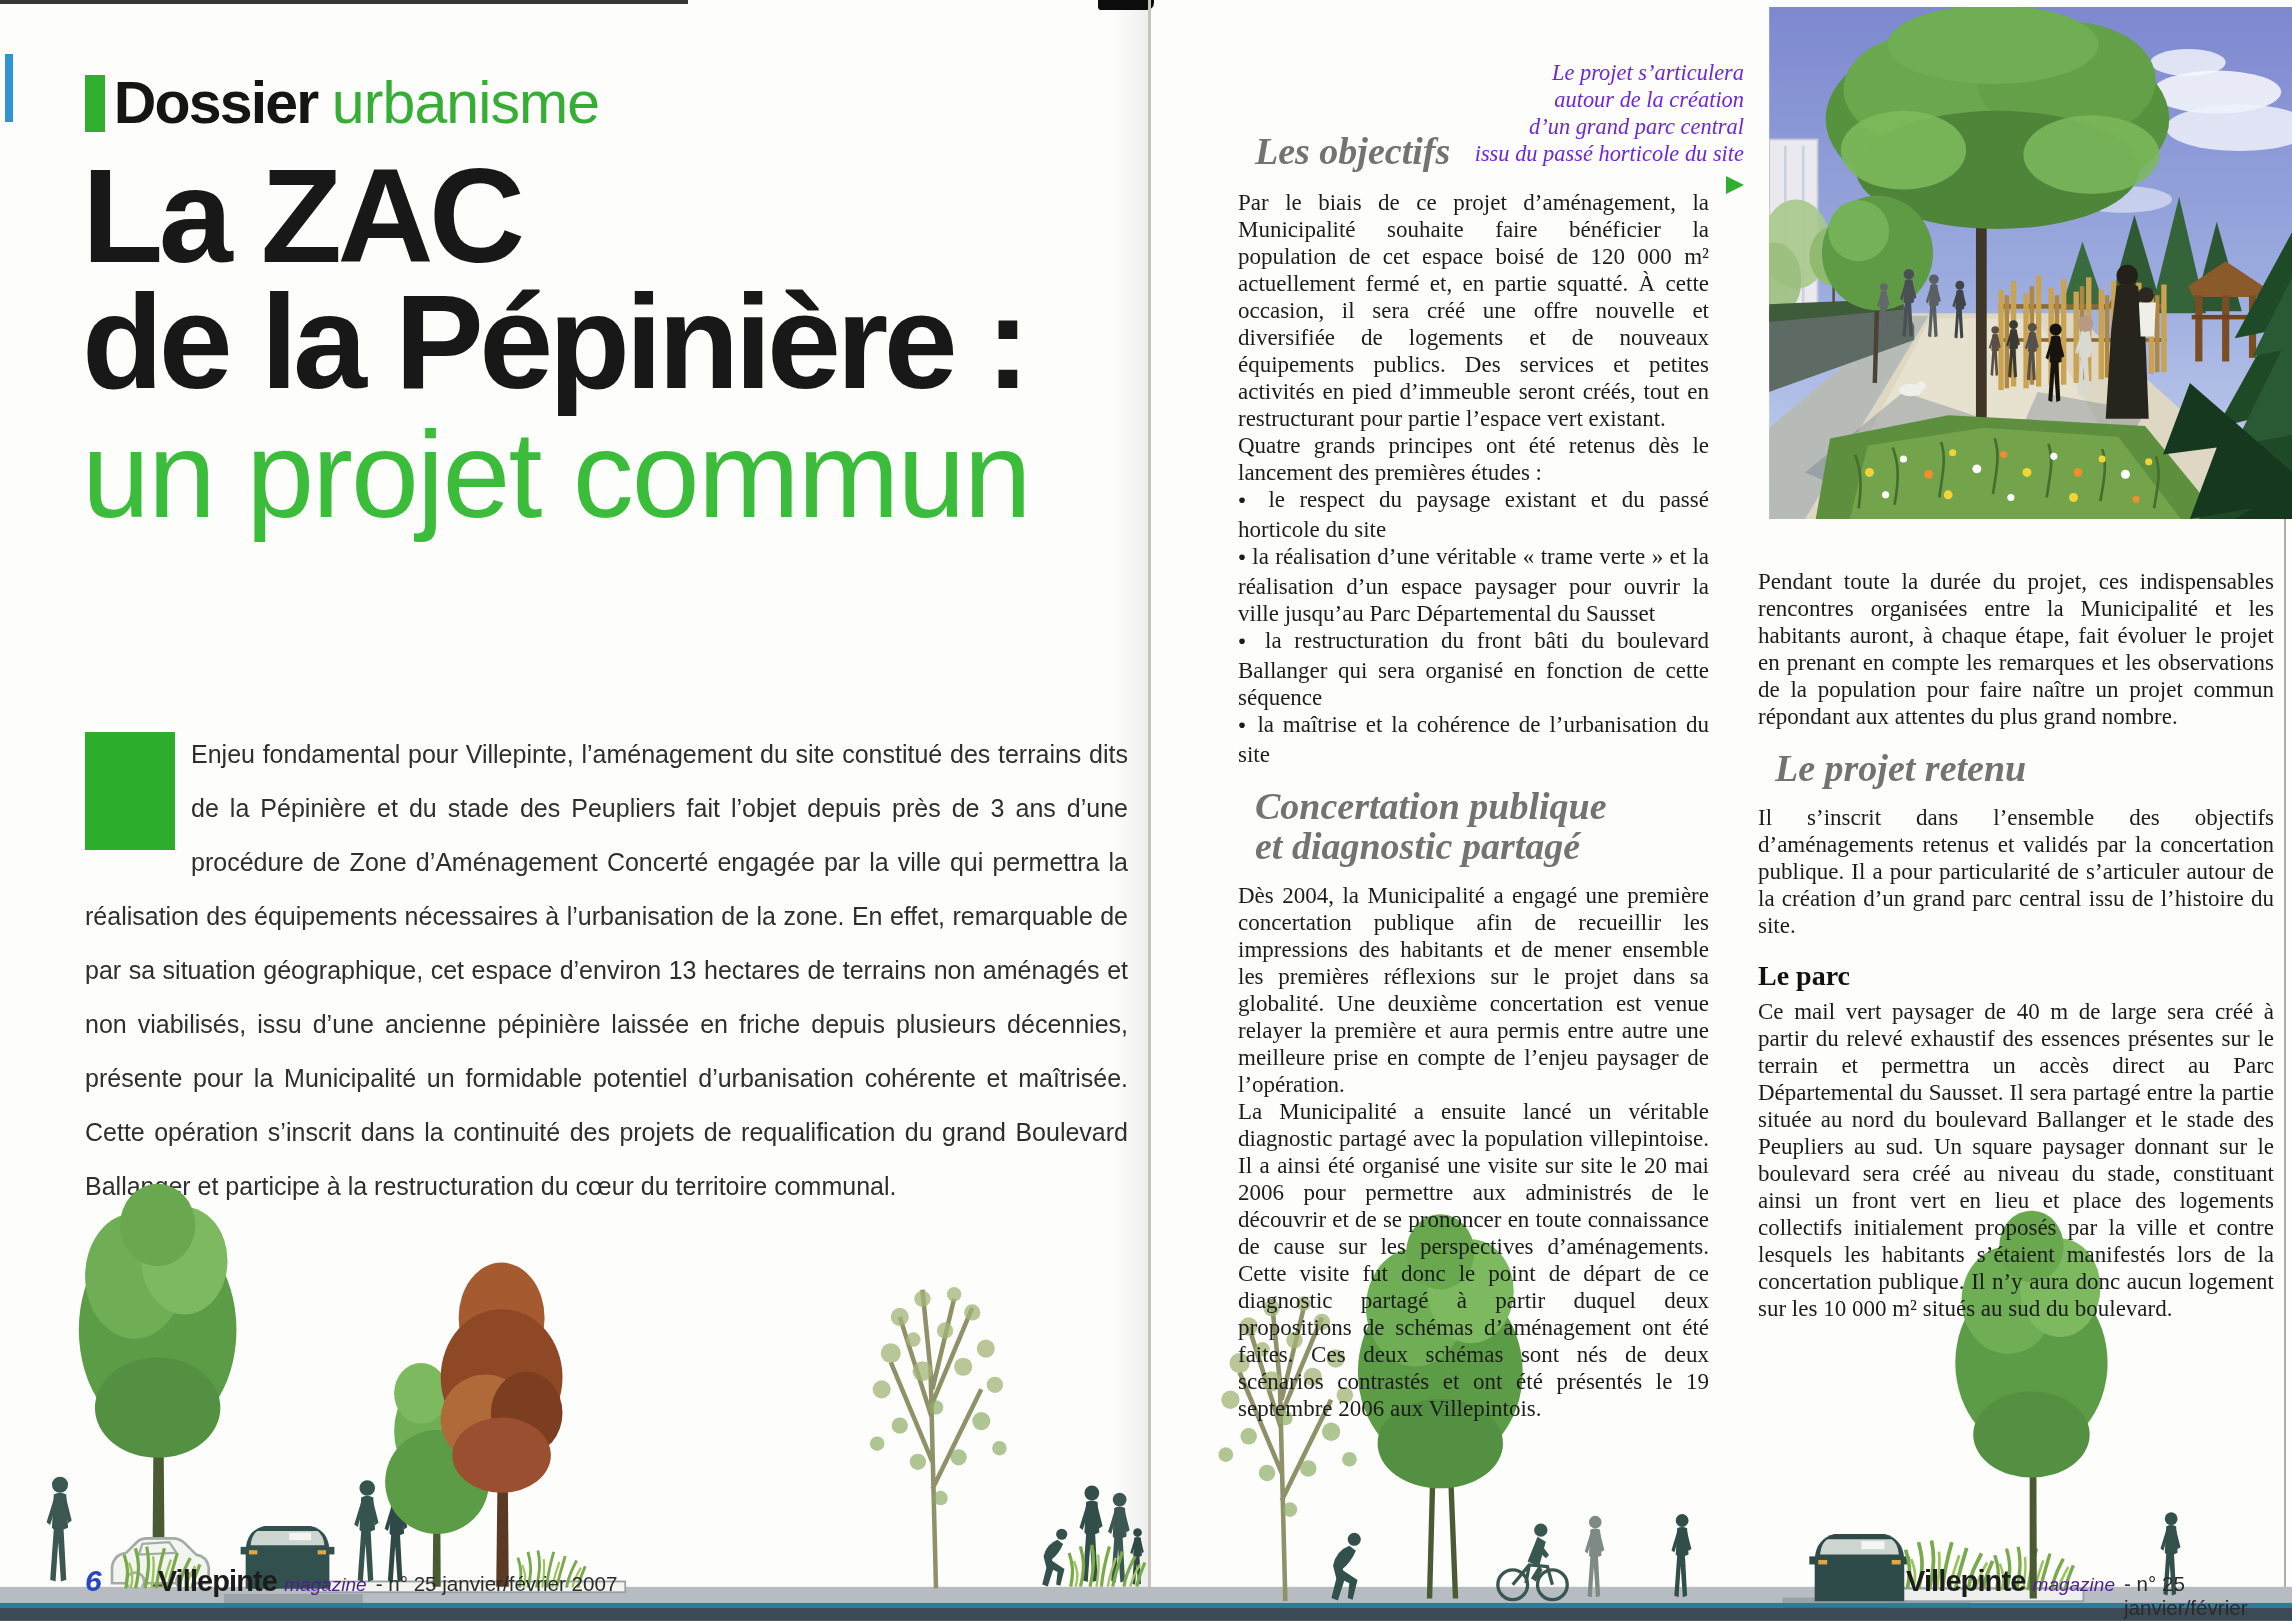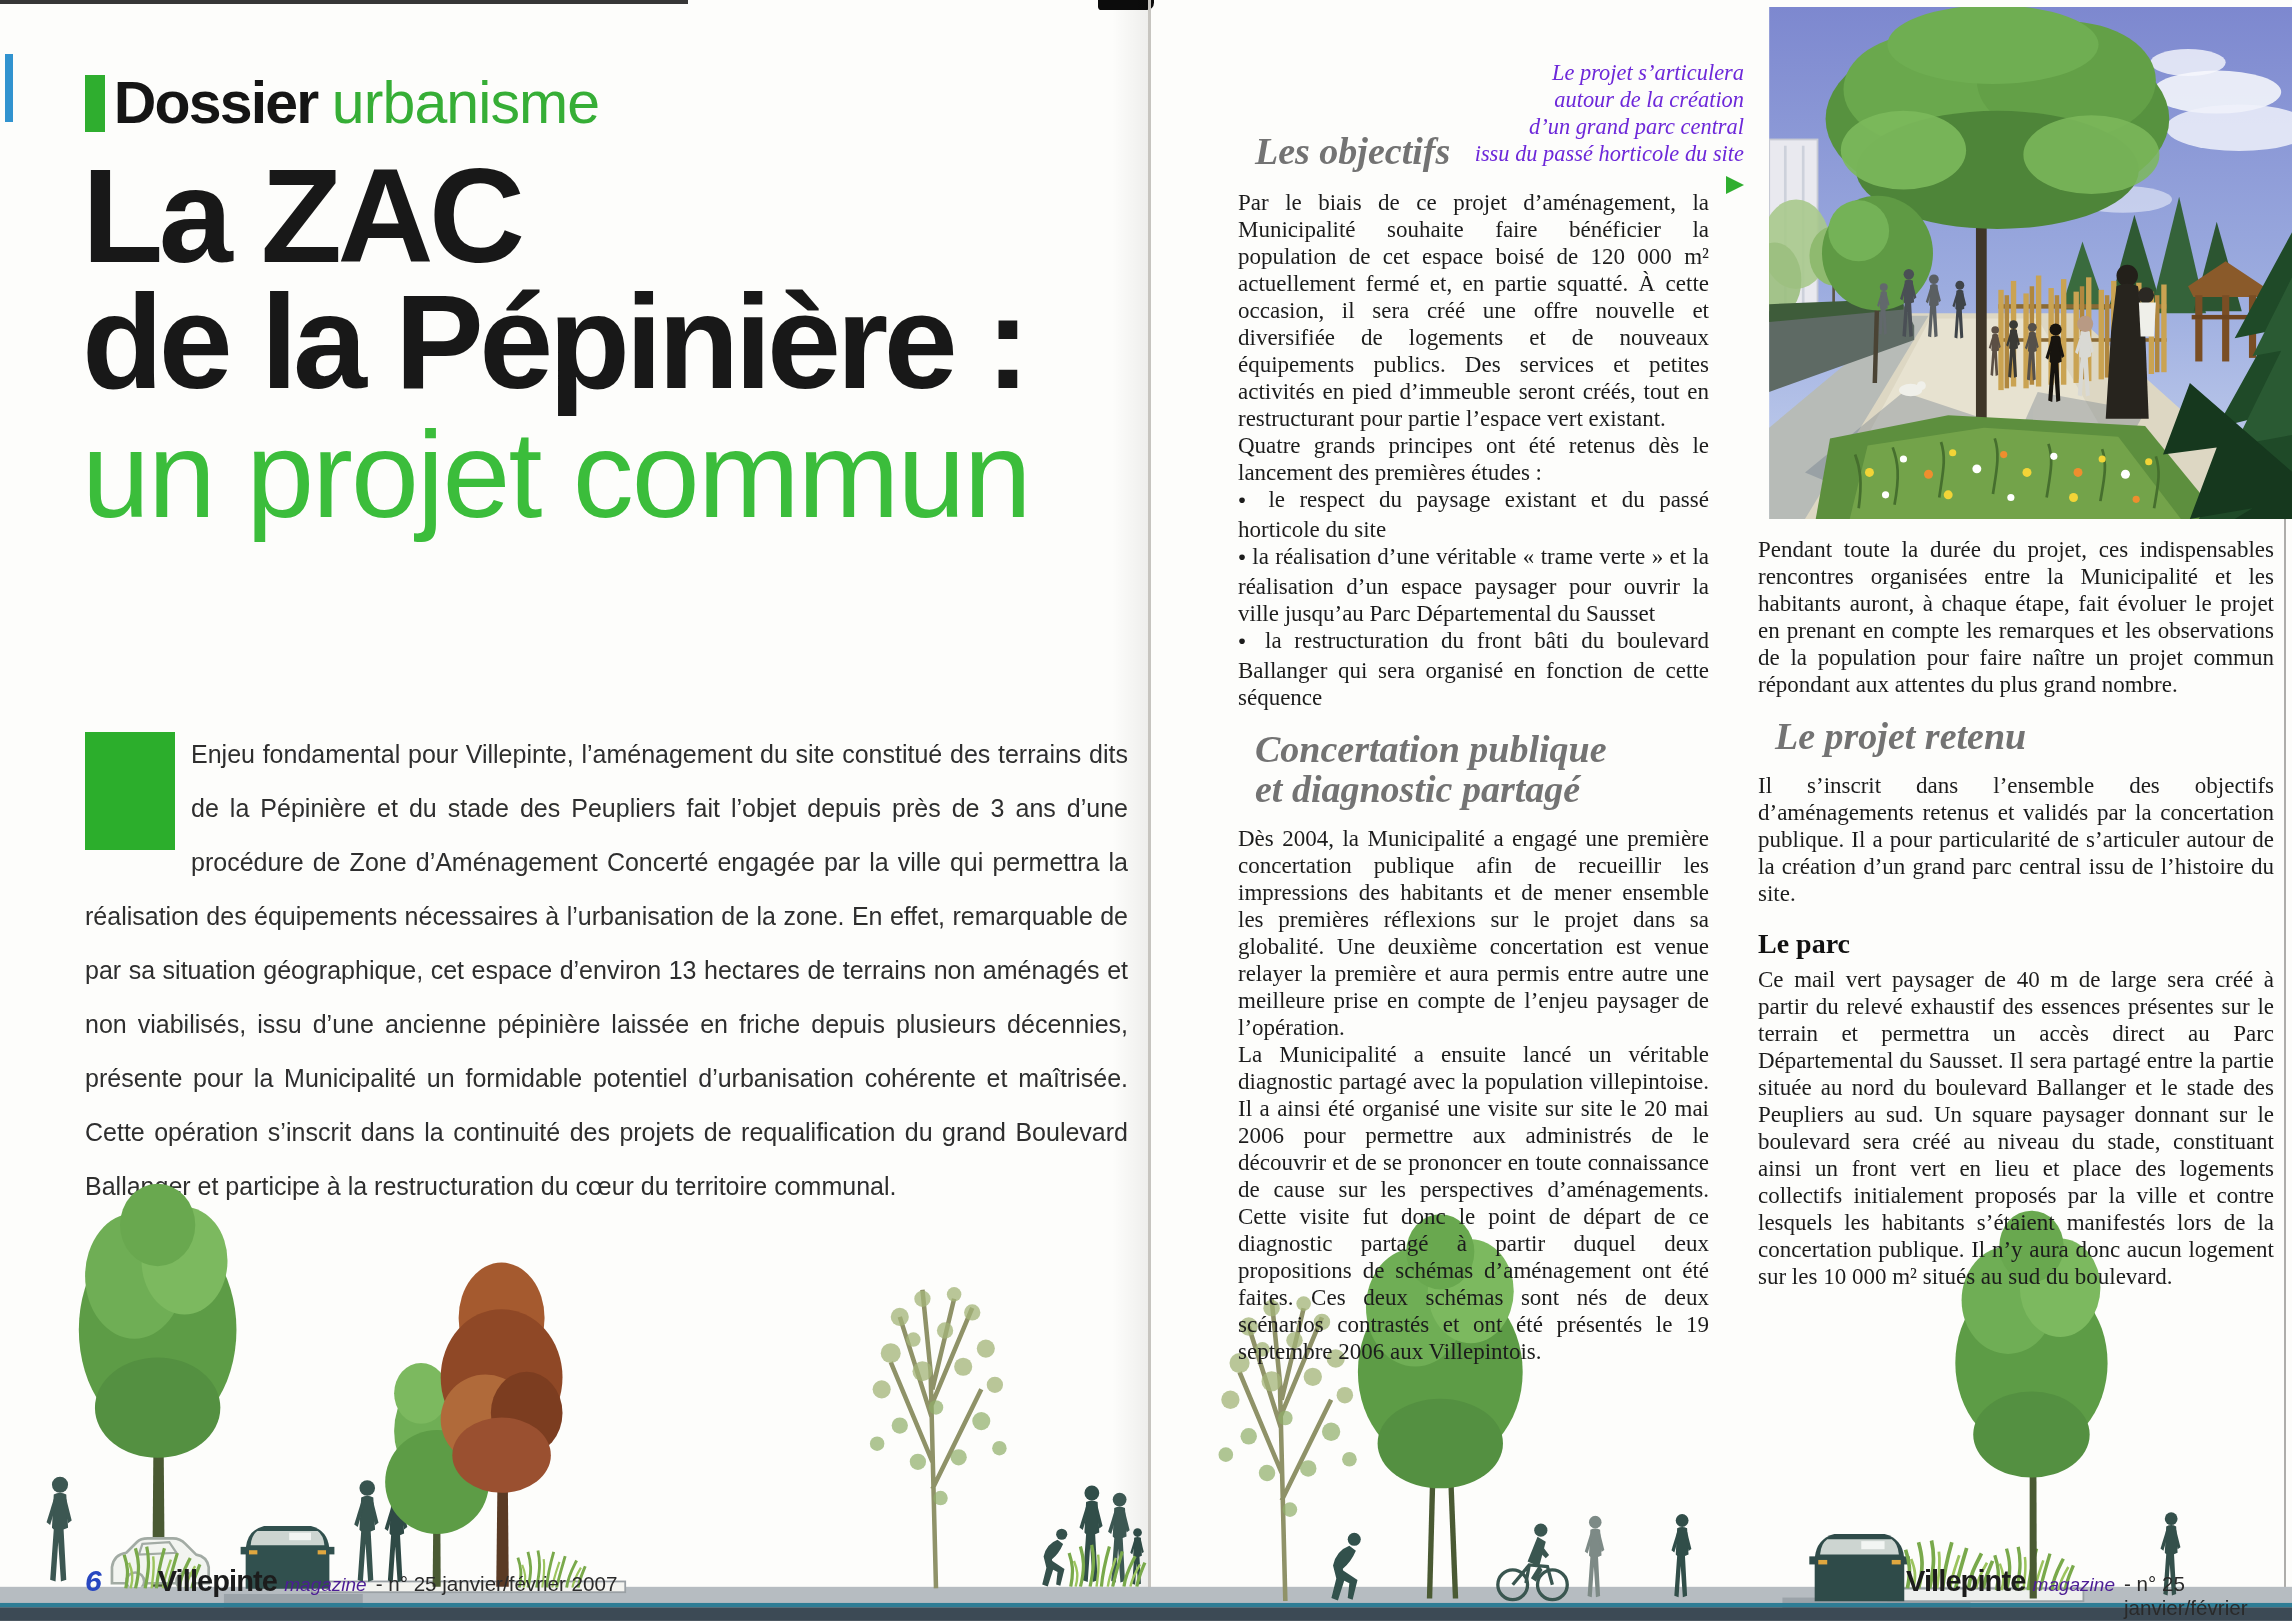--- a/index.html
+++ b/index.html
@@ -36,21 +36,21 @@
   .brand{font-size:29px;font-weight:bold;color:#1c1c1c;letter-spacing:-0.9px;}
   .brand-suffix{font-size:19px;font-style:italic;color:#4c1d95;margin-left:7.2px;}
   .issue{font-size:20.6px;color:#2a2a2a;margin-left:9px;}
   
   .caption{left:1370px;top:32px;width:374px;text-align:right;font-style:italic;
            font-size:22.4px;line-height:27px;color:#6d28d9;white-space:pre-line;}
   .caption-arrow{float:right;margin-top:9px;width:0;height:0;
                  border-left:18px solid #2fae2f;border-top:9.9px solid transparent;border-bottom:9.9px solid transparent;}
   .col{position:absolute;text-align:justify;font-size:23px;line-height:27px;color:#1c1c1c;z-index:5;}
   .col-mid{left:1238px;top:131px;width:471px;}
-  .col-right{left:1758px;top:536px;width:516px;}
+  .col-right{left:1758px;top:568px;width:516px;}
   .col p{margin:0;}
   .h-green{font-family:"Liberation Serif",serif;font-style:italic;font-weight:bold;
            font-size:38px;line-height:40px;color:#737373;margin:0 0 18px 17px;white-space:pre-line;text-align:left;}
   .h-green.mt{margin-top:18px;margin-bottom:16px;}
   .h-black{font-weight:bold;font-size:28px;line-height:30px;color:#111;margin:21.5px 0 7.2px 0;text-align:left;}
   ul.bullets{margin:0;padding:0;list-style:none;}
   ul.bullets li{margin:0;}
   ul.bullets li::before{content:"● ";font-size:.58em;position:relative;top:-2.7px;padding-right:1.8px;}
   
   .photo{left:1769px;top:7.2px;width:524px;height:512px;}
@@ -266,20 +266,21 @@
   </svg>
 
   <div class="col col-mid">
     <h2 class="h-green">Les objectifs</h2>
     <p>Par le biais de ce projet d’aménagement, la Municipalité souhaite faire bénéficier la population de cet espace boisé de 120 000 m² actuellement fermé et, en partie squatté. À cette occasion, il sera créé une offre nouvelle et diversifiée de logements et de nouveaux équipements publics. Des services et petites activités en pied d’immeuble seront créés, tout en restructurant pour partie l’espace vert existant.</p>
     <p>Quatre grands principes ont été retenus dès le lancement des premières études :</p>
     <ul class="bullets">
       <li>le respect du paysage existant et du passé horticole du site</li>
       <li>la réalisation d’une véritable « trame verte » et la réalisation d’un espace paysager pour ouvrir la ville jusqu’au Parc Départemental du Sausset</li>
       <li>la restructuration du front bâti du boulevard Ballanger qui sera organisé en fonction de cette séquence</li>
+      <li>la maîtrise et la cohérence de l’urbanisation du site</li>
     </ul>
     <h2 class="h-green mt">Concertation publique
 et diagnostic partagé</h2>
     <p>Dès 2004, la Municipalité a engagé une première concertation publique afin de recueillir les impressions des habitants et de mener ensemble les premières réflexions sur le projet dans sa globalité. Une deuxième concertation est venue relayer la première et aura permis entre autre une meilleure prise en compte de l’enjeu paysager de l’opération.</p>
     <p>La Municipalité a ensuite lancé un véritable diagnostic partagé avec la population villepintoise. Il a ainsi été organisé une visite sur site le 20 mai 2006 pour permettre aux administrés de le découvrir et de se prononcer en toute connaissance de cause sur les perspectives d’aménagements. Cette visite fut donc le point de départ de ce diagnostic partagé à partir duquel deux propositions de schémas d’aménagement ont été faites. Ces deux schémas sont nés de deux scénarios contrastés et ont été présentés le 19 septembre 2006 aux Villepintois.</p>
   </div>
 
   <div class="col col-right">
     <p>Pendant toute la durée du projet, ces indispensables rencontres organisées entre la Municipalité et les habitants auront, à chaque étape, fait évoluer le projet en prenant en compte les remarques et les observations de la population pour faire naître un projet commun répondant aux attentes du plus grand nombre.</p>
     <h2 class="h-green mt">Le projet retenu</h2>

